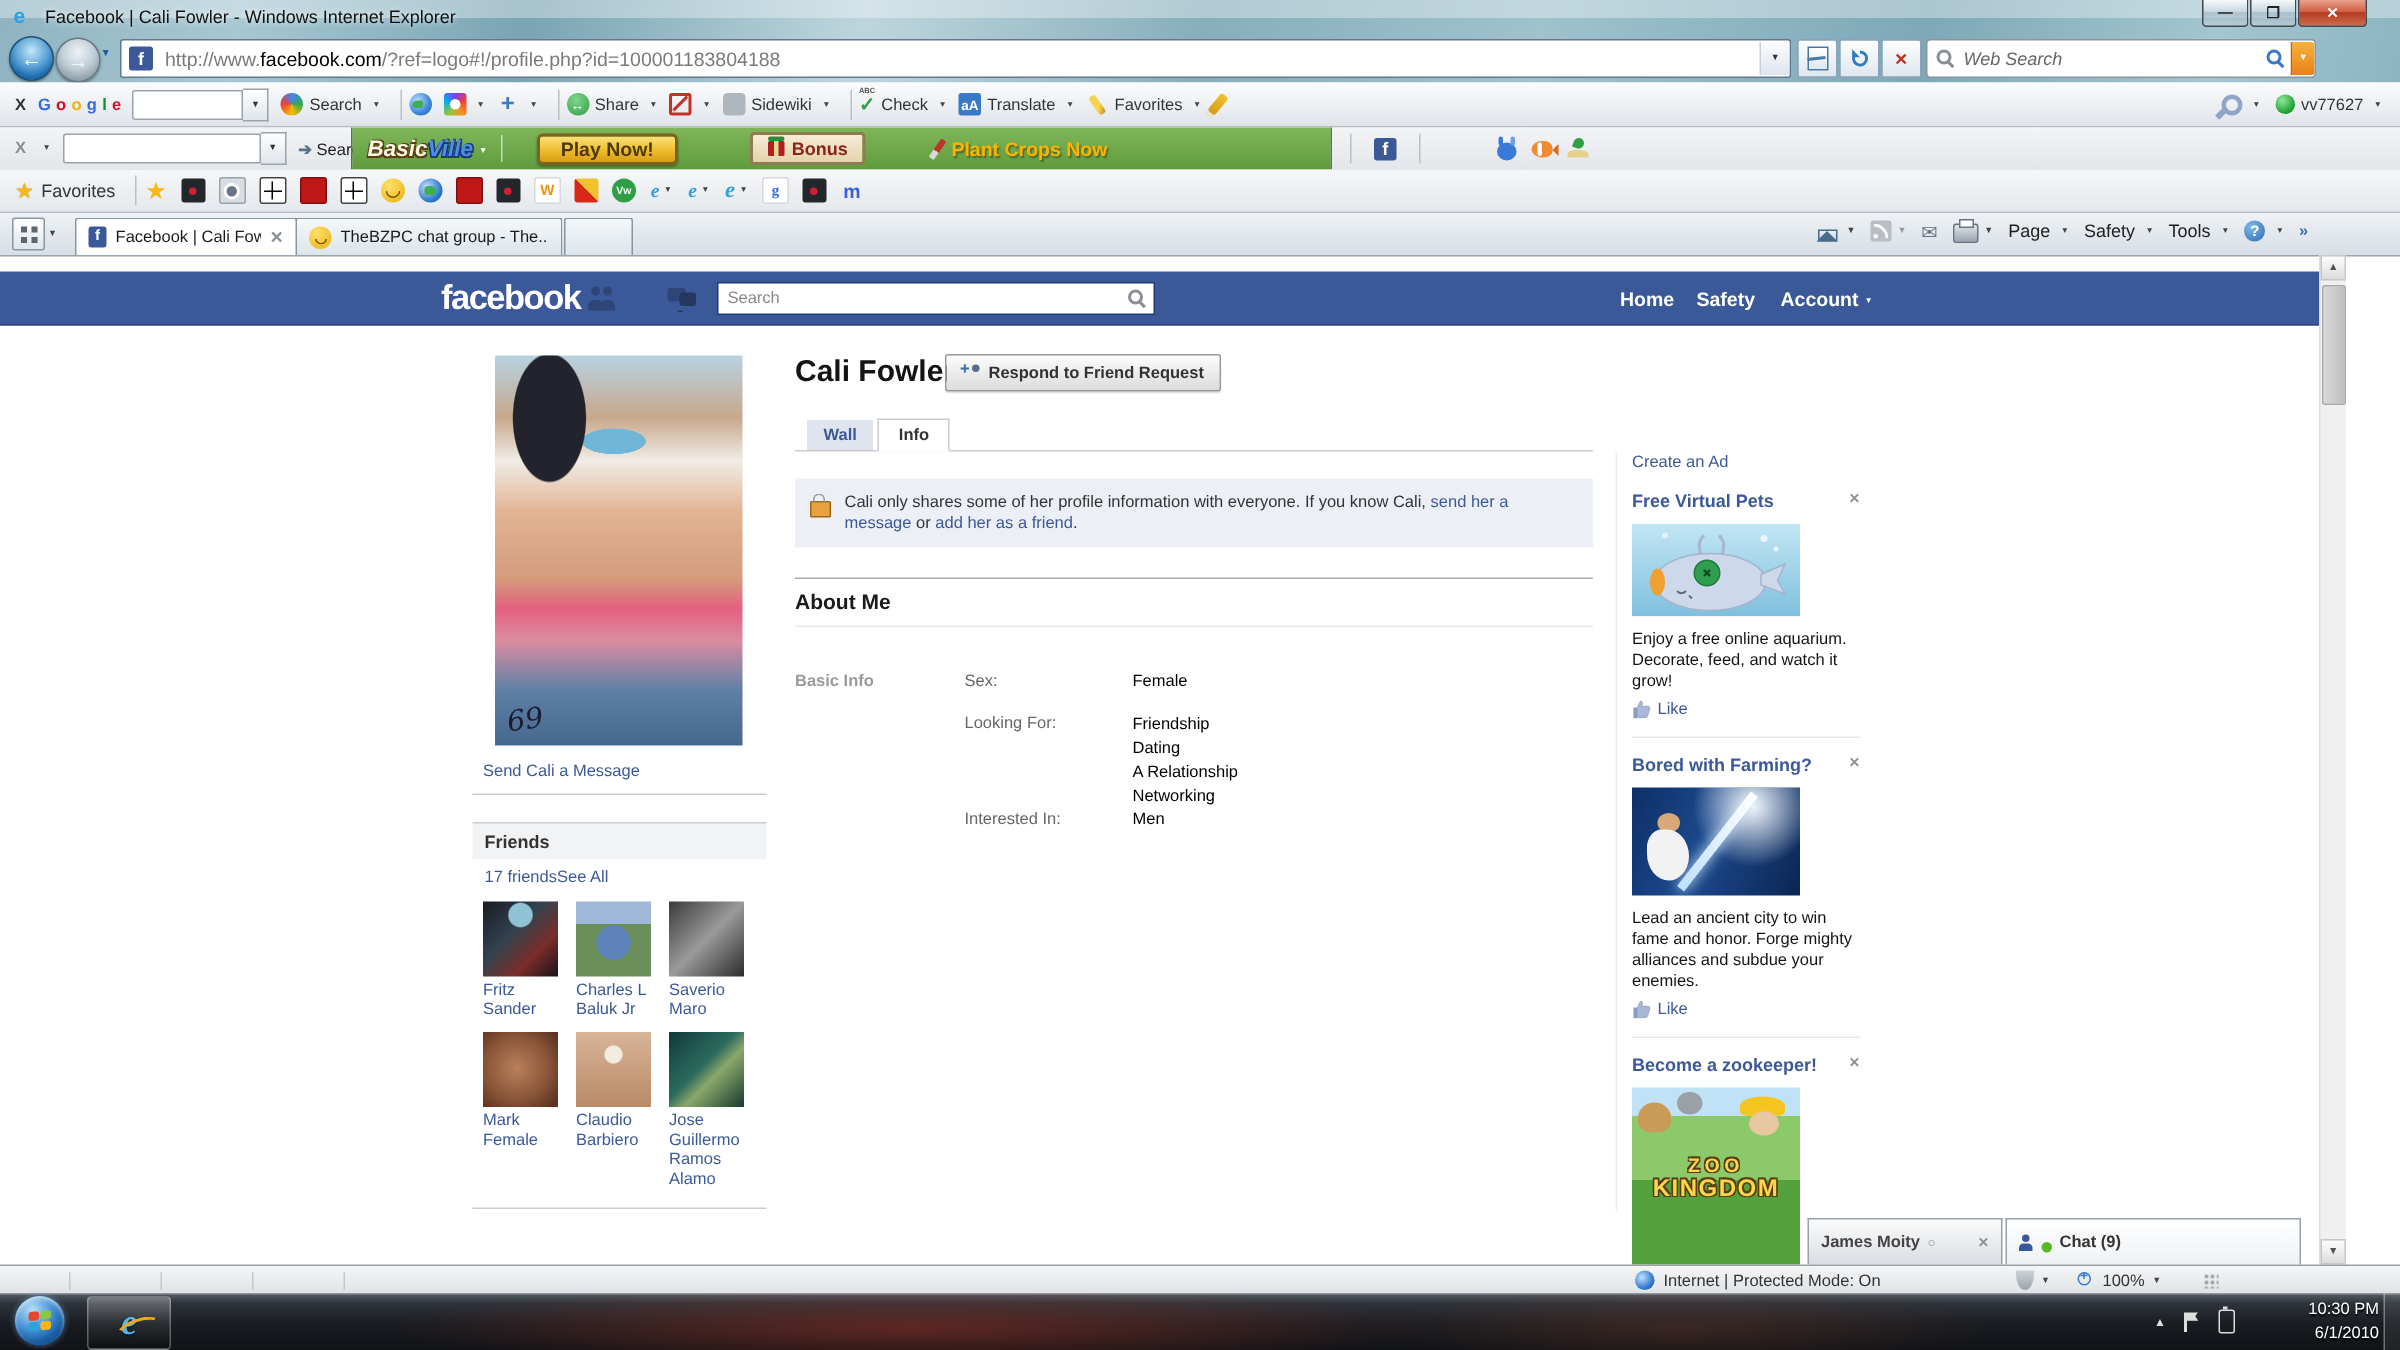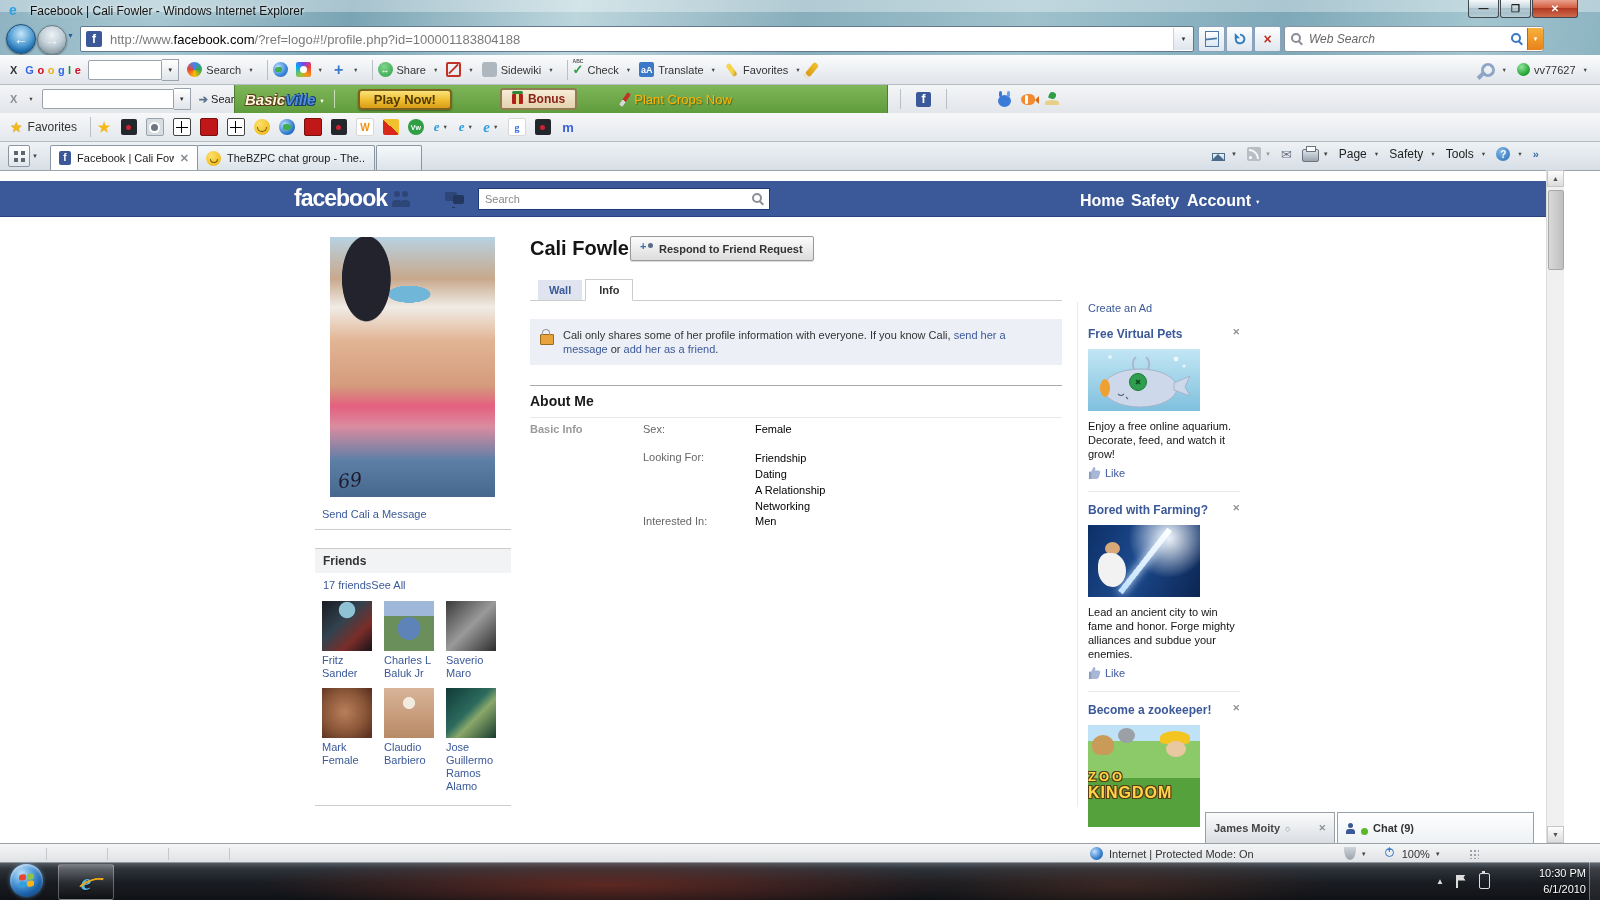--- a/index.html
+++ b/index.html
@@ -92,21 +92,21 @@
   #fvbar{left:0;top:85px;width:1600px;height:28px;background:linear-gradient(#f3f4f6,#e3e6ea);border-bottom:1px solid #b6bcc4}
   #fv-green{left:234px;top:0;width:652px;height:28px;background:linear-gradient(#7fb659,#5f9c3c);border-left:1px solid #4c8030;border-right:1px solid #4c8030;display:flex;align-items:center}
   .fv-logo{font-size:15px;font-weight:bold;font-style:italic;letter-spacing:0}
   .fv-logo .f1{color:#fdf6e2;text-shadow:1px 1px 0 #5a3c14,-1px 1px 0 #5a3c14,1px -1px 0 #5a3c14}
   .fv-logo .f2{color:#4f8fe0;text-shadow:1px 1px 0 #1a3c74,-1px 1px 0 #1a3c74,1px -1px 0 #1a3c74}
   .playnow{background:linear-gradient(#fbe27a,#eebc2e 55%,#d89d18);border:2px solid #7c621c;border-radius:4px;color:#4f3a05;font-weight:bold;font-size:13px;padding:1px 14px;box-shadow:0 1px 2px rgba(0,0,0,.35);cursor:pointer}
   .bonusbtn{background:linear-gradient(#f6ecd6,#e4d2ae);border:2px solid #8f7c52;border-radius:3px;color:#8b2318;font-weight:bold;font-size:12px;padding:0 10px;height:18px;display:flex;align-items:center;gap:5px;cursor:pointer}
   .i-gift{width:11px;height:10px;background:#b02020;position:relative;border-radius:1px}
   .i-gift::before{content:"";position:absolute;left:4px;top:0;width:3px;height:10px;background:#ead890}
   .i-gift::after{content:"";position:absolute;left:0;top:-3px;width:11px;height:3px;background:#2e8a3a;border-radius:2px}
-  .plant-txt{color:#ffb300;font-weight:normal;font-size:13px;text-shadow:1px 1px 1px rgba(60,40,0,.5)}
+  .plant-txt{color:#ffb300;font-weight:bold;font-size:13px;text-shadow:1px 1px 1px rgba(60,40,0,.5)}
   .i-brush{width:4px;height:15px;background:linear-gradient(#c23327 60%,#d8d8d8 60%);transform:rotate(35deg);border-radius:1px}
   .fv-sep{width:1px;height:18px;background:rgba(255,255,255,.6);margin:0 9px}
   .i-redpaw{width:13px;height:13px;background:#c22418;border-radius:40% 60% 50% 50%;transform:rotate(-10deg)}
   .i-arrow-se{color:#5a738c;font-weight:bold}
   .i-bunny{width:13px;height:12px;background:#3a7ad8;border-radius:50%;position:relative;margin-top:3px}
   .i-bunny::before{content:"";position:absolute;left:1px;top:-4px;width:3px;height:6px;background:#3a7ad8;border-radius:2px}
   .i-bunny::after{content:"";position:absolute;right:1px;top:-4px;width:3px;height:6px;background:#6aa0e8;border-radius:2px}
   .i-fish{width:14px;height:11px;background:#f28a30;border-radius:50% 40% 40% 50%;position:relative}
   .i-fish::before{content:"";position:absolute;left:4px;top:1px;width:3px;height:9px;background:#fff;border-radius:2px}
   .i-fish::after{content:"";position:absolute;right:-4px;top:2px;border:4px solid transparent;border-right-color:#d86a18}
@@ -168,21 +168,21 @@
   .fbi{display:inline-block;position:relative;width:22px;height:16px}
   .fb-friends::before{content:"";position:absolute;left:2px;top:0;width:6px;height:6px;border-radius:50%;background:#2d4677;box-shadow:8px 0 0 #2d4677}
   .fb-friends::after{content:"";position:absolute;left:0;bottom:0;width:10px;height:7px;border-radius:4px 4px 0 0;background:#2d4677;box-shadow:8px 0 0 #2d4677}
   .fb-msg::before{content:"";position:absolute;left:0;top:1px;width:12px;height:9px;border-radius:2px;background:#2d4677}
   .fb-msg::after{content:"";position:absolute;left:8px;top:4px;width:11px;height:9px;border-radius:2px;background:#24375f;box-shadow:-5px 8px 0 -4px #24375f}
   .fb-globe{width:16px}
   .fb-globe::before{content:"";position:absolute;left:0;top:0;width:15px;height:15px;border-radius:50%;background:#2d4677}
   .fb-globe::after{content:"";position:absolute;left:3px;top:3px;width:9px;height:9px;border:1px solid #3b5998;border-radius:50%;border-left-color:transparent;border-right-color:transparent}
   #fbsearch{left:478px;top:188px;width:290px;height:20px;background:#fff;border:1px solid #1d3c78;display:flex;align-items:center}
   #fbsearch .ph{color:#888;margin-left:6px}
-  .fbnav{color:#fff;font-weight:bold;font-size:16px;cursor:pointer}
+  .fbnav{color:#fff;font-weight:bold;font-size:13px;cursor:pointer}
 
   h1.pname{font-size:20px;margin:0;color:#141414}
   .respond-btn{position:absolute;left:100px;top:-1px;height:23px;padding:0 10px;border:1px solid #999;border-radius:2px;
     background:linear-gradient(#fcfcfc,#dcdcdc);display:flex;align-items:center;gap:6px;font-weight:bold;font-size:11px;color:#333;cursor:pointer;box-shadow:0 1px 1px rgba(0,0,0,.15)}
   .addfriend-ic{width:12px;height:11px;position:relative}
   .addfriend-ic::before{content:"";position:absolute;right:0;top:0;width:5px;height:5px;border-radius:50%;background:#5a6a8a}
   .addfriend-ic::after{content:"+";position:absolute;left:-1px;top:-3px;color:#3a6ea5;font-weight:bold;font-size:11px}
   .ptabs{margin-top:15px;height:25px;border-bottom:1px solid #ccc;display:flex;align-items:flex-end;padding-left:8px;gap:3px}
   .ptab-wall{padding:4px 11px;background:#dfe4ee;color:#3b5998;font-weight:bold;cursor:pointer}
   .ptab-info{padding:4px 13px;background:#fff;border:1px solid #ccc;border-bottom:1px solid #fff;margin-bottom:-1px;font-weight:bold;color:#333;cursor:pointer}
@@ -224,21 +224,21 @@
   .ad-title-row{display:flex;justify-content:space-between;align-items:flex-start}
   .ad-title{font-size:12px;font-weight:bold;color:#3b5998;width:126px;line-height:15px;cursor:pointer}
   .adimg{width:112px;margin:7px 0 8px;position:relative;overflow:hidden;display:block}
   .ad-body{line-height:14px;color:#141414;margin-bottom:6px}
   .like-row{display:flex;align-items:center;gap:4px}
   .adsep{border-top:1px solid #e8e8e8;margin-top:12px;padding-top:11px}
   .zeus{height:72px;background:radial-gradient(circle at 72% 18%,rgba(255,255,255,.95),rgba(255,255,255,0) 40%),linear-gradient(115deg,#0d2f66 0%,#1c4a8e 45%,#0c2552 100%)}
   .zeus::before{content:"";position:absolute;width:6px;height:80px;left:54px;top:-4px;background:linear-gradient(#fff,#bfe0ff);transform:rotate(38deg);box-shadow:0 0 9px #cfe8ff}
   .zeus::after{content:"";position:absolute;left:10px;top:28px;width:28px;height:34px;background:#f2f2f2;border-radius:40% 60% 55% 60%}
   .zface{position:absolute;left:17px;top:17px;width:15px;height:13px;background:#d8a878;border-radius:50%}
-  .zoo{height:102px;background:linear-gradient(180deg,#bfe2f6 0 16%,#8cc968 16% 52%,#55a13b 52% 100%);}
+  .zoo{height:118px;background:linear-gradient(180deg,#bfe2f6 0 16%,#8cc968 16% 52%,#55a13b 52% 100%);text-align:center}
   .zoo .camel{position:absolute;left:4px;top:10px;width:22px;height:20px;background:#c99a58;border-radius:50% 50% 40% 40%}
   .zoo .koala{position:absolute;left:30px;top:3px;width:17px;height:15px;background:#9aa0a6;border-radius:50%}
   .zoo .hat{position:absolute;right:10px;top:6px;width:30px;height:13px;background:#f4c520;border-radius:50% 50% 20% 20%}
   .zoo .zooface{position:absolute;right:14px;top:16px;width:20px;height:16px;background:#e8c8a0;border-radius:50%}
   .zoo-l1{display:block;margin-top:44px;font-weight:bold;font-size:13px;color:#ffd54a;text-shadow:1px 1px 0 #5a3c14,-1px 1px 0 #5a3c14,1px -1px 0 #5a3c14,-1px -1px 0 #5a3c14;letter-spacing:3px}
   .zoo-l2{display:block;font-weight:bold;font-size:16px;color:#ffd54a;text-shadow:1px 1px 0 #5a3c14,-1px 1px 0 #5a3c14,1px -1px 0 #5a3c14,-1px -1px 0 #5a3c14;letter-spacing:1px}
 
   
   .chatbar{position:absolute;top:812px;height:31px;border:1px solid #98a0a8;border-bottom:none;display:flex;align-items:center;box-sizing:border-box;padding:0 8px;gap:5px}
   #chat-james{left:1205px;width:130px;background:linear-gradient(#fbfbfb,#d9dde2)}
@@ -577,21 +577,21 @@
   </div>
   <div class="ptabs">
     <span class="ptab-wall">Wall</span>
     <span class="ptab-info">Info</span>
   </div>
   <div class="notice">
     <span class="lock"></span>
     <span><span>Cali only shares some of her profile information with everyone. If you know Cali, </span><a class="lnk">send her a message</a><span> or </span><a class="lnk">add her as a friend</a><span>.</span></span>
   </div>
   <div class="about-h">About Me</div>
-  <div style="margin-top:4px">
+  <div style="margin-top:29px">
     <div class="inforow" style="margin-bottom:13px">
       <span class="c1">Basic Info</span>
       <span class="c2">Sex:</span>
       <span class="c3">Female</span>
     </div>
     <div class="inforow">
       <span class="c1"></span>
       <span class="c2">Looking For:</span>
       <span class="c3 stackv">
         <div>Friendship</div>

